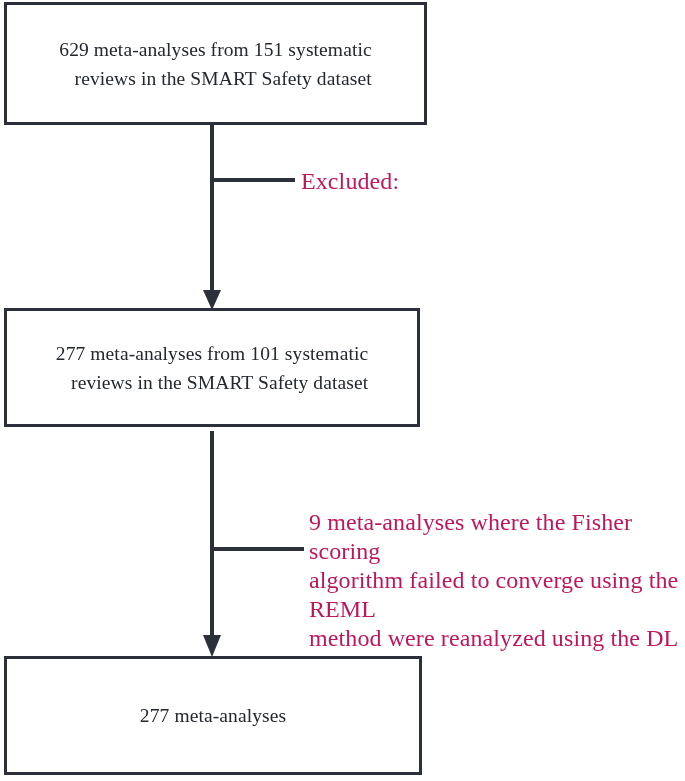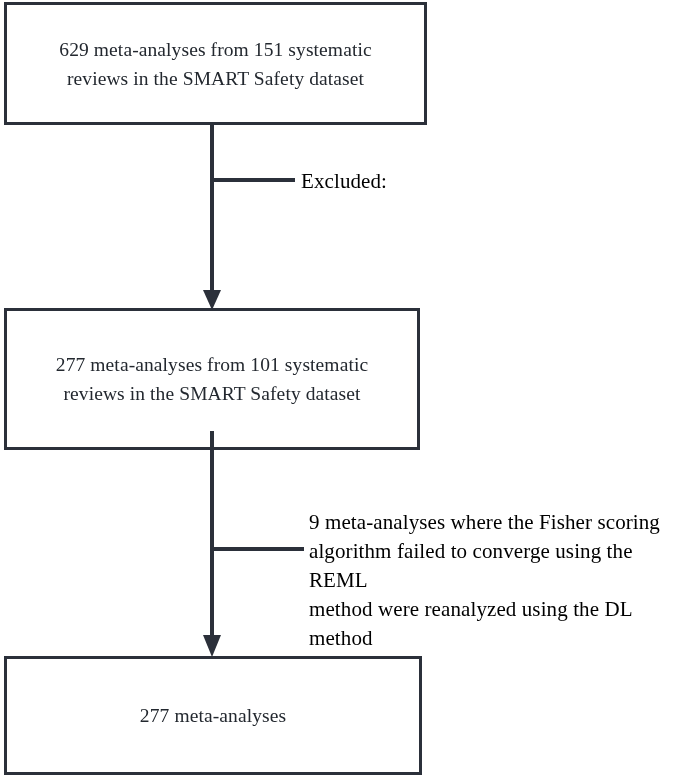--- a/index.html
+++ b/index.html
@@ -20,59 +20,59 @@
     overflow: hidden;
   }
   .flow-box {
     position: absolute;
     box-sizing: border-box;
     border: 3px solid #2b303a;
     background: #ffffff;
     display: flex;
     align-items: center;
     justify-content: center;
-    text-align: center;
+    text-align: right;
   }
   .box-text {
     font-size: 19.5px;
     line-height: 29px;
     color: #23282f;
     letter-spacing: 0.1px;
     white-space: pre-line;
   }
   #box-top {
     left: 4px;
     top: 2px;
     width: 423px;
     height: 123px;
   }
   #box-middle {
     left: 4px;
     top: 308px;
     width: 416px;
-    height: 142px;
+    height: 119px;
   }
   #box-bottom {
     left: 4px;
     top: 656px;
     width: 418px;
     height: 119px;
   }
   .connector {
     position: absolute;
   }
   .conn-svg {
     display: block;
     overflow: visible;
   }
   .annotation {
     position: absolute;
-    font-size: 21px;
+    font-size: 24px;
     line-height: 29px;
-    color: #000000;
+    color: #be185d;
     white-space: pre-line;
     letter-spacing: 0.1px;
   }
   #annot-excluded-title {
     left: 301px;
     top: 167px;
   }
   #annot-excluded-body {
     left: 331px;
     top: 196px;

